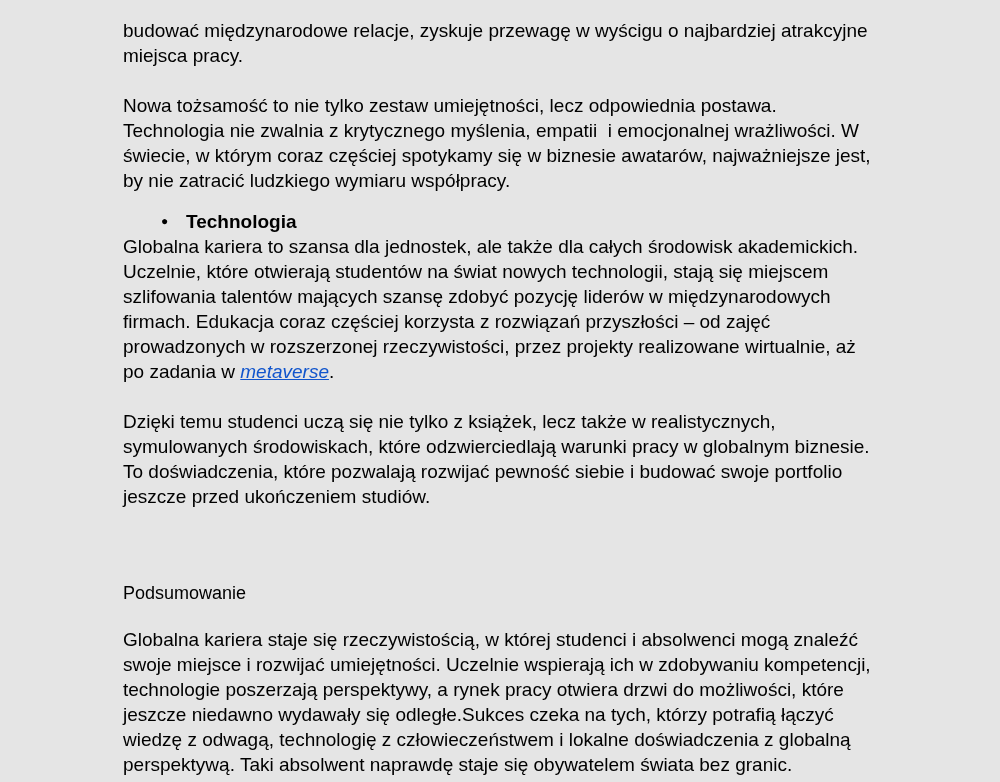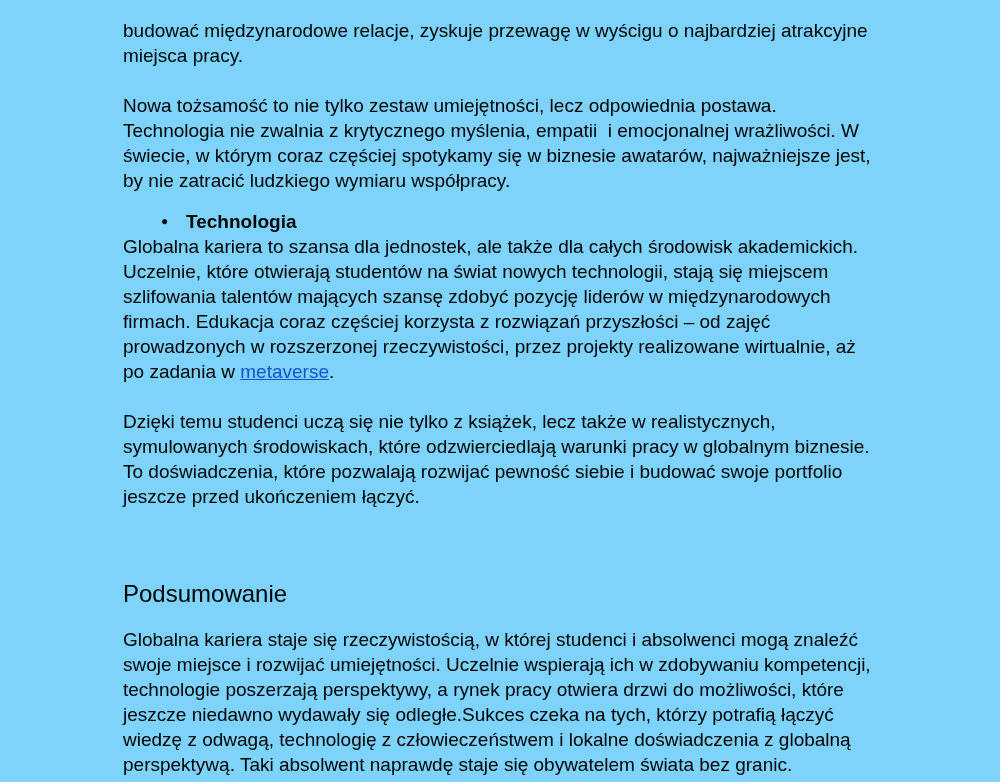--- a/index.html
+++ b/index.html
@@ -4,21 +4,21 @@
 <style>
   html, body {
     margin: 0;
     padding: 0;
     background: #ffffff;
   }
   .doc-page {
     position: relative;
     width: 1000px;
     height: 782px;
-    background: #7dd3fc;
+    background: #e5e5e5;
     overflow: hidden;
     box-sizing: border-box;
     padding: 18px 122px 0 123px;
     font-family: "Liberation Sans", "DejaVu Sans", sans-serif;
     color: #000000;
   }
   .para {
     margin: 0 0 25px 0;
     font-size: 19px;
     line-height: 25px;
@@ -41,51 +41,52 @@
     flex: 0 0 25px;
     font-size: 12px;
     line-height: 25px;
     color: #000000;
   }
   .bullet-text {
     font-weight: bold;
   }
   .doc-heading {
     margin: 68px 0 17px 0;
-    font-size: 24px;
+    font-size: 18px;
     line-height: 33px;
     font-weight: 400;
     color: #000000;
   }
   .seg-bold {
     font-weight: normal;
   }
   a.doc-link {
     color: #1155cc;
     text-decoration: underline;
     cursor: pointer;
+    font-style: italic;
   }
 </style>
 </head>
 <body>
 
 <div class="doc-page">
 
   <p class="para"><span>budować międzynarodowe relacje, zyskuje przewagę w wyścigu o najbardziej atrakcyjne miejsca pracy.</span></p>
 
   <p class="para"><span>Nowa tożsamość to nie tylko zestaw umiejętności, lecz odpowiednia postawa. Technologia nie zwalnia z krytycznego myślenia, empatii  i emocjonalnej wrażliwości. W świecie, w którym coraz częściej spotykamy się w biznesie awatarów, najważniejsze jest, by nie zatracić ludzkiego wymiaru współpracy.</span></p>
 
   <div class="bullet-list">
     <div class="bullet-row">
       <span class="bullet-marker">●</span>
       <span class="bullet-text">Technologia</span>
     </div>
   </div>
 
   <p class="para"><span>Globalna kariera to szansa dla jednostek, ale także dla całych środowisk akademickich. Uczelnie, które otwierają studentów na świat nowych technologii, stają się miejscem szlifowania talentów mających szansę zdobyć pozycję liderów w międzynarodowych firmach. Edukacja coraz częściej korzysta z rozwiązań przyszłości – od zajęć prowadzonych w rozszerzonej rzeczywistości, przez projekty realizowane wirtualnie, aż po zadania w </span><a class="doc-link">metaverse</a><span>.</span></p>
 
-  <p class="para"><span>Dzięki temu studenci uczą się nie tylko z książek, lecz także w realistycznych, symulowanych środowiskach, które odzwierciedlają warunki pracy w globalnym biznesie. To doświadczenia, które pozwalają rozwijać pewność siebie i budować swoje portfolio jeszcze przed ukończeniem łączyć.</span></p>
+  <p class="para"><span>Dzięki temu studenci uczą się nie tylko z książek, lecz także w realistycznych, symulowanych środowiskach, które odzwierciedlają warunki pracy w globalnym biznesie. To doświadczenia, które pozwalają rozwijać pewność siebie i budować swoje portfolio jeszcze przed ukończeniem studiów.</span></p>
 
   <h1 class="doc-heading">Podsumowanie</h1>
 
   <p class="para"><span>Globalna kariera staje się rzeczywistością, w której studenci i absolwenci mogą znaleźć swoje miejsce i rozwijać umiejętności. Uczelnie wspierają ich w zdobywaniu kompetencji, technologie poszerzają perspektywy, a rynek pracy otwiera drzwi do możliwości, które jeszcze niedawno wydawały się odległe.Sukces czeka na tych, którzy potrafią łączyć wiedzę z odwagą, technologię z człowieczeństwem i lokalne doświadczenia z globalną perspektywą. </span><span class="seg-bold">Taki absolwent naprawdę staje się obywatelem świata bez granic.</span></p>
 
 </div>
 
 </body></html>

